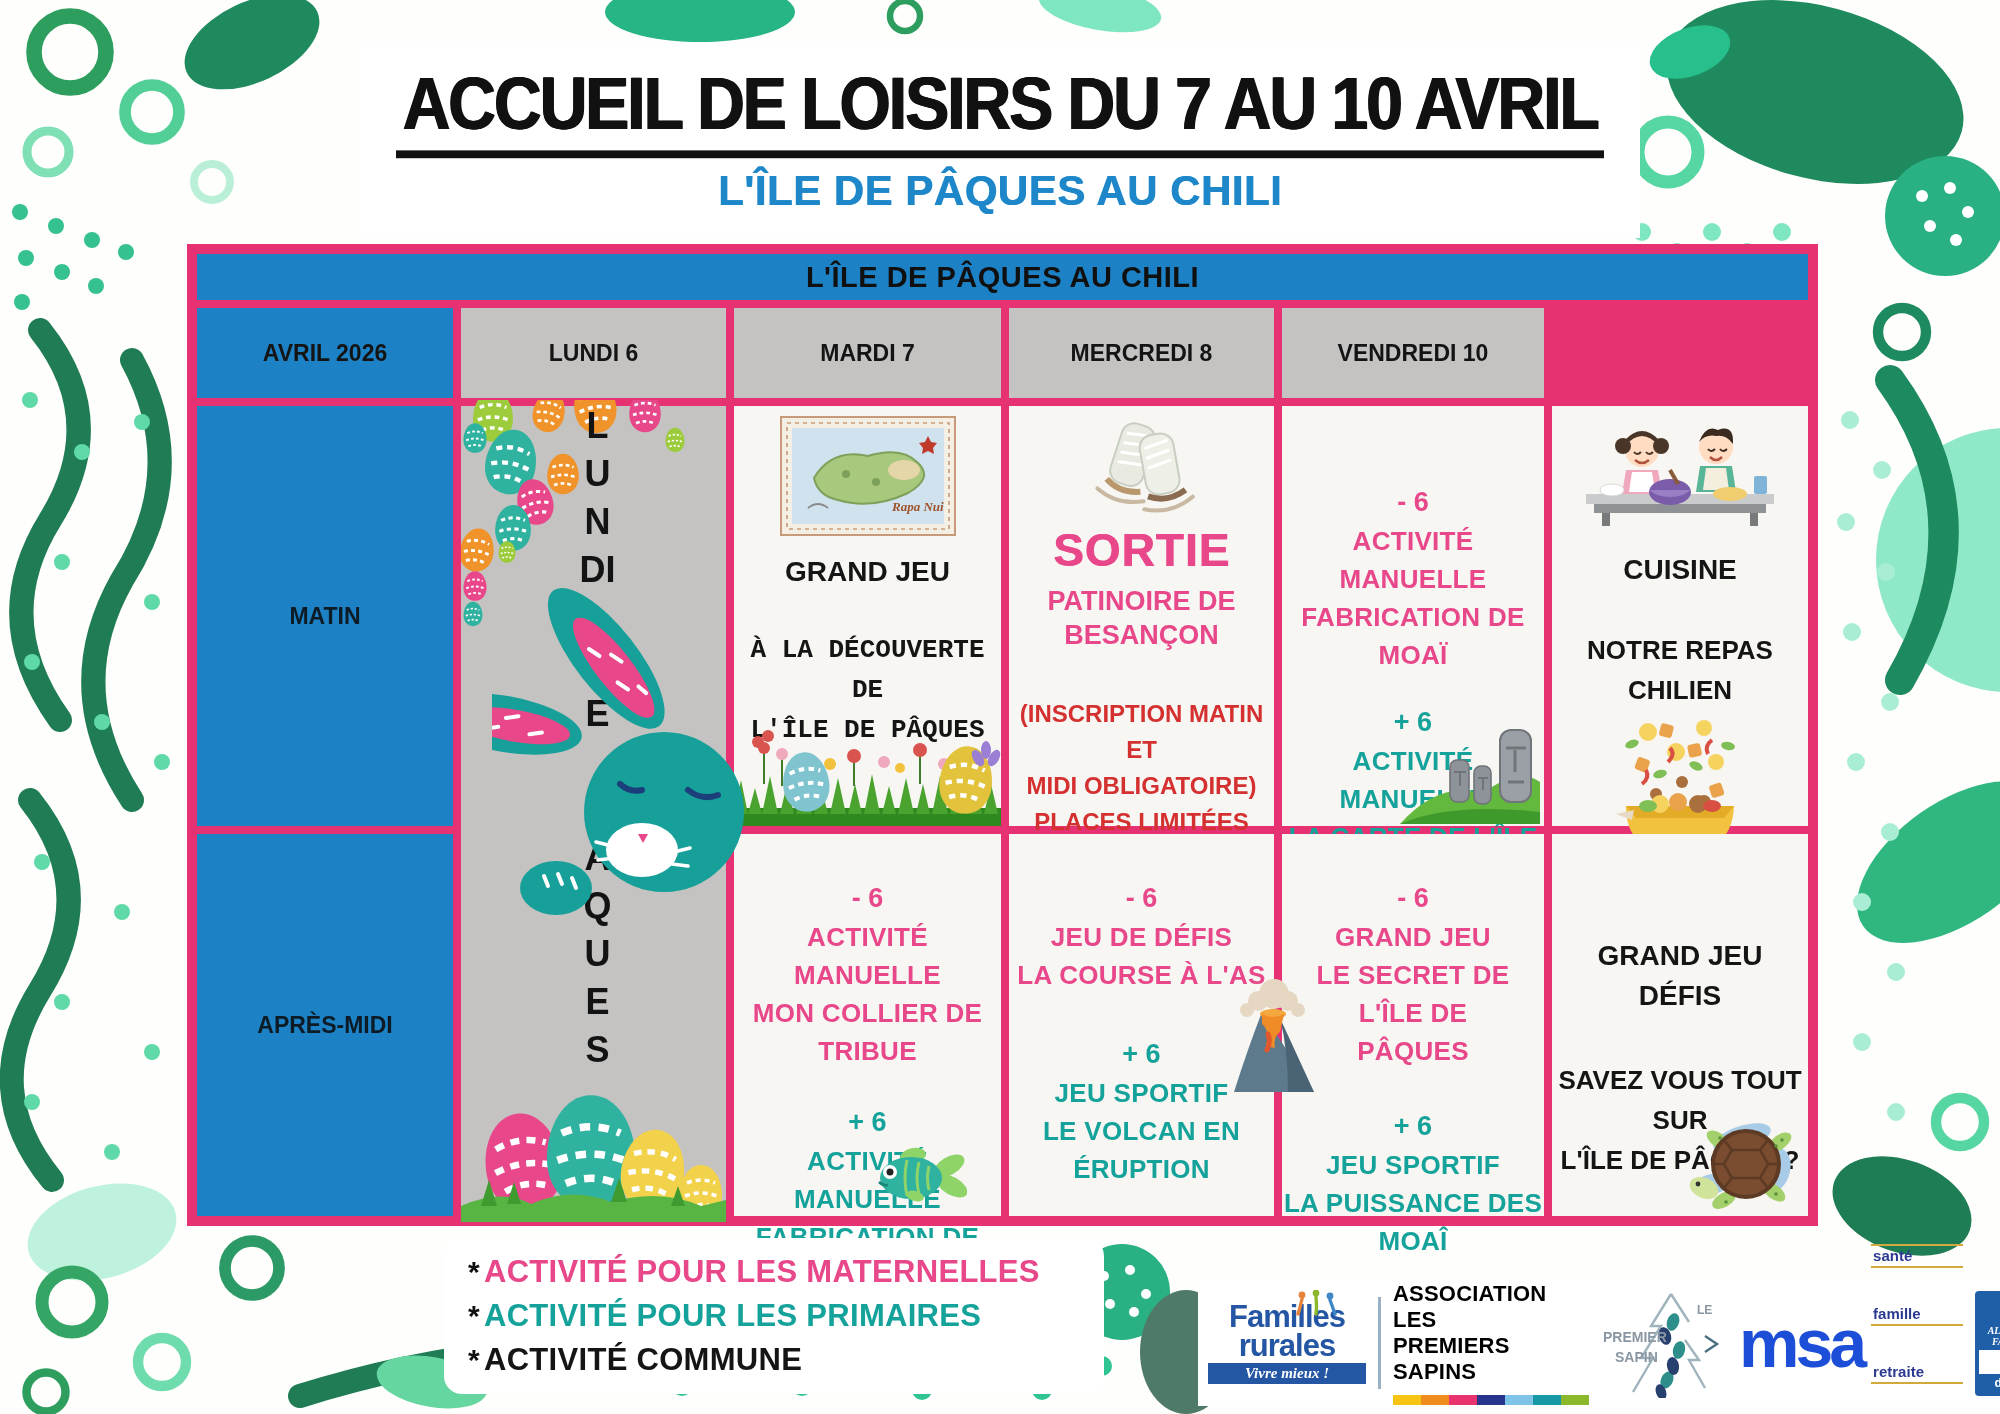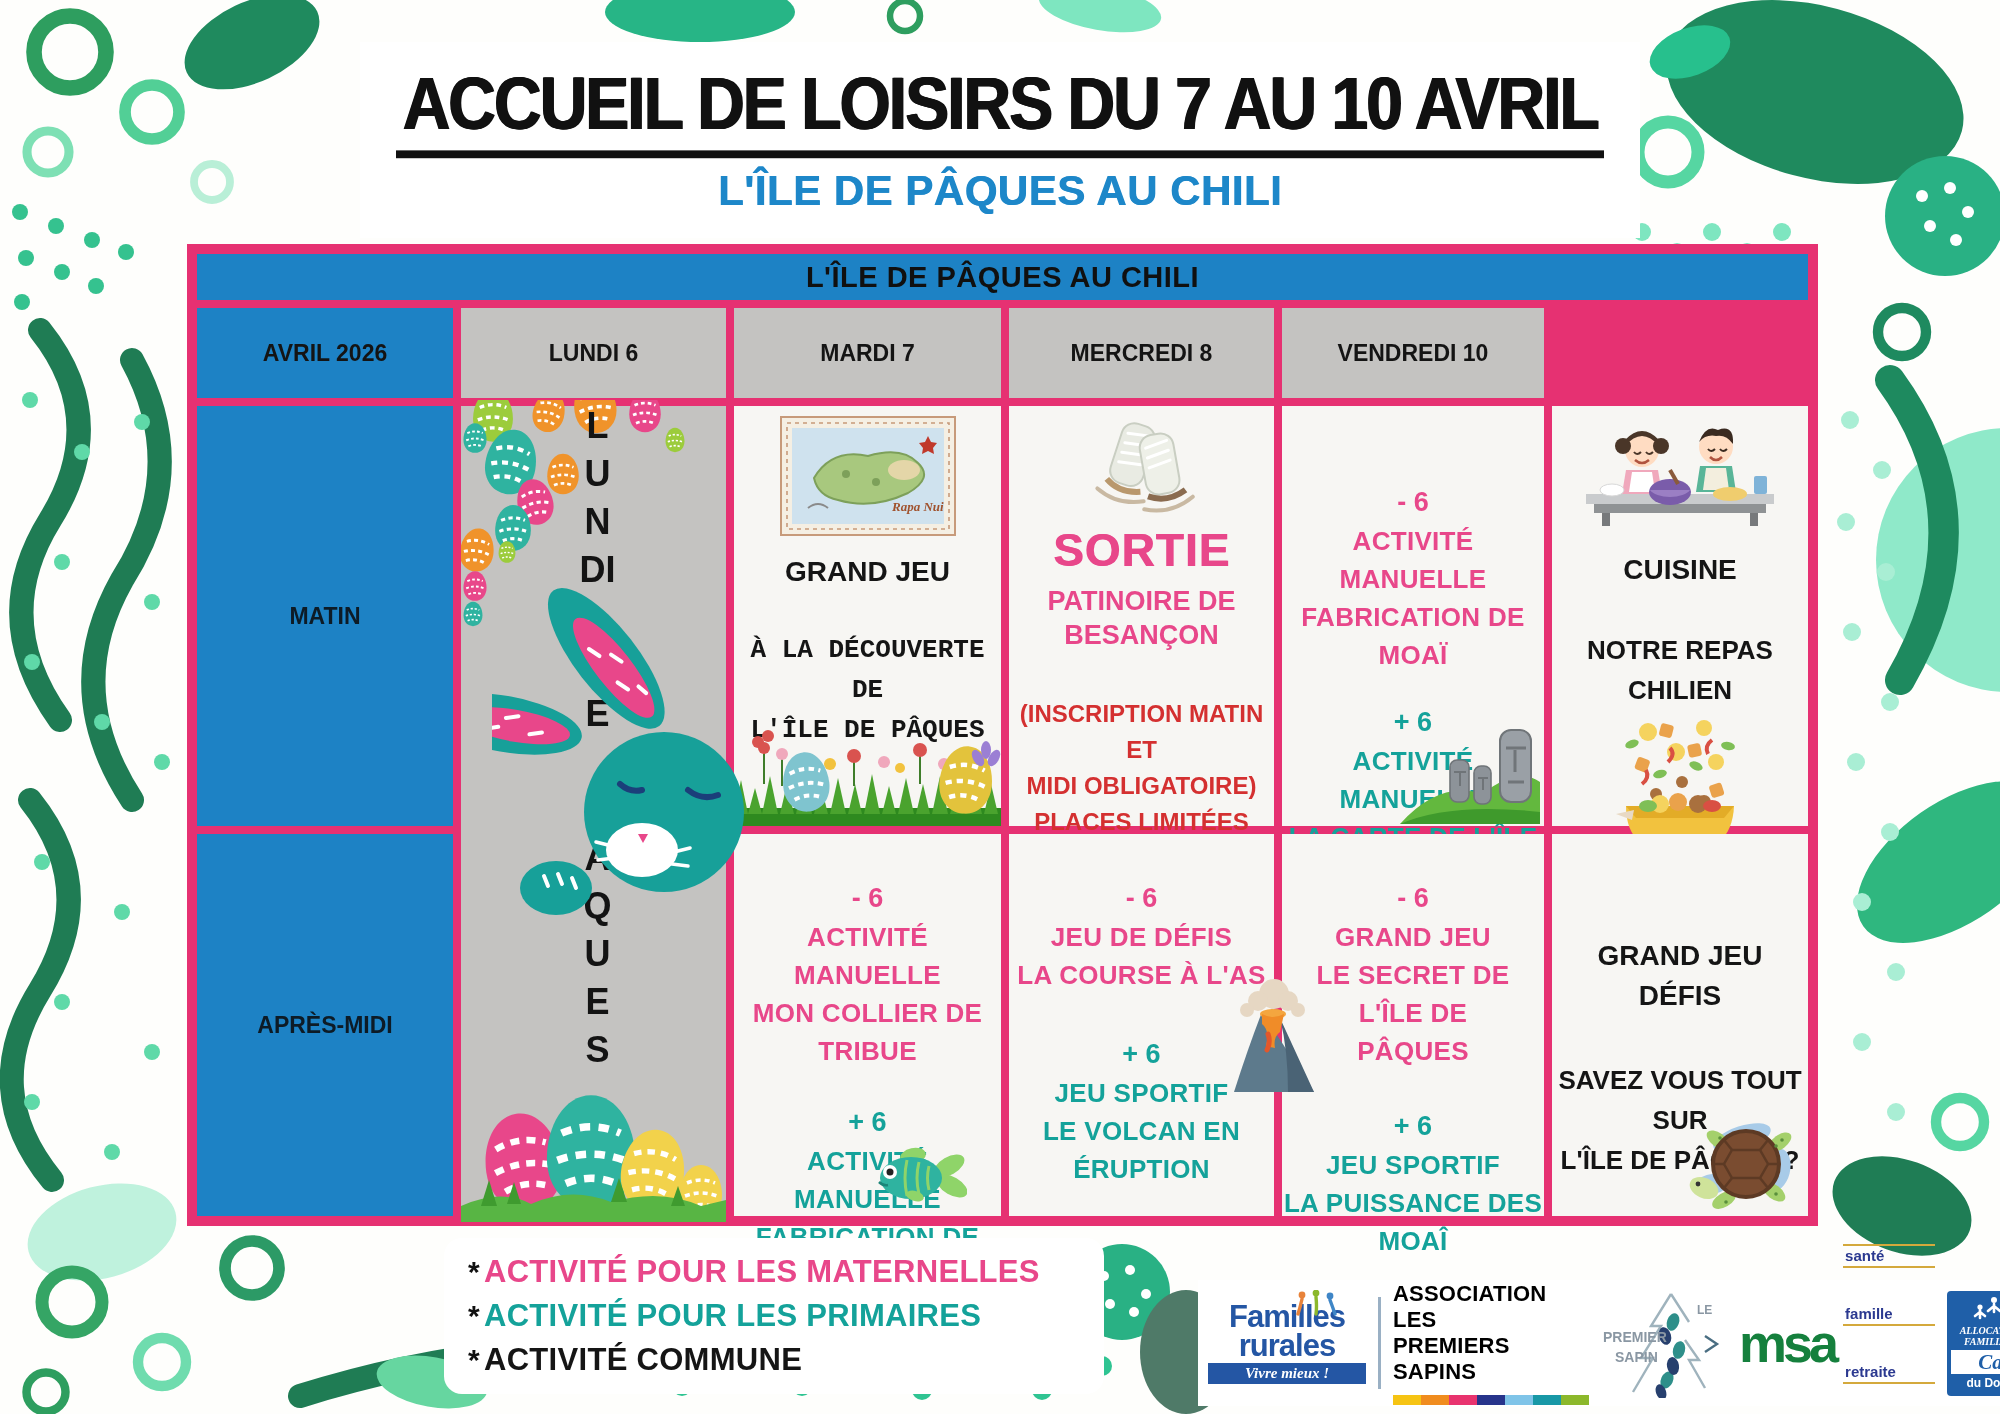--- a/index.html
+++ b/index.html
@@ -75,21 +75,21 @@
   .fr-tag{margin-top:3px;background:#2456a4;color:#fff;font-style:italic;font-size:15px;
           font-family:"Liberation Serif",serif;padding:2px 0;}
   .fr-figs{position:absolute;left:86px;top:-12px;}
   .divider{width:3px;height:92px;background:#9ab0c4;flex:none;}
   .assoc{flex:none;width:196px;}
   .assoc-name{color:#000000;font-size:22px;line-height:26px;letter-spacing:0.2px;}
   .assoc-stripe{margin-top:10px;display:flex;height:10px;}
   .assoc-stripe span{flex:1;}
   .ps-logo{flex:none;}
   .msa{flex:none;display:flex;align-items:center;gap:8px;}
-  .msa-name{color:#15803d;font-size:54px;letter-spacing:-4px;line-height:50px;}
+  .msa-name{color:#1d4ed8;font-size:68px;letter-spacing:-4px;line-height:50px;}
   .msa-services{display:flex;flex-direction:column;width:92px;gap:36px;}
   .msa-services span{color:#2b3990;font-size:15px;line-height:20px;border-bottom:2px solid #d4a93c;padding:0 2px;}
   .caf{flex:none;margin-left:auto;width:94px;background:#1f5fa8;border-radius:4px;padding:4px 4px 5px 4px;
        text-align:center;color:#fff;}
   .caf-alloc{font-family:"Liberation Serif",serif;font-style:italic;font-size:10px;line-height:11px;}
   .caf-band{background:#fff;color:#1f5fa8;font-family:"Liberation Serif",serif;font-style:italic;
             font-size:21px;line-height:24px;margin-top:3px;}
   .caf-sub{font-size:12px;line-height:15px;margin-top:2px;}
 </style>
 </head>

